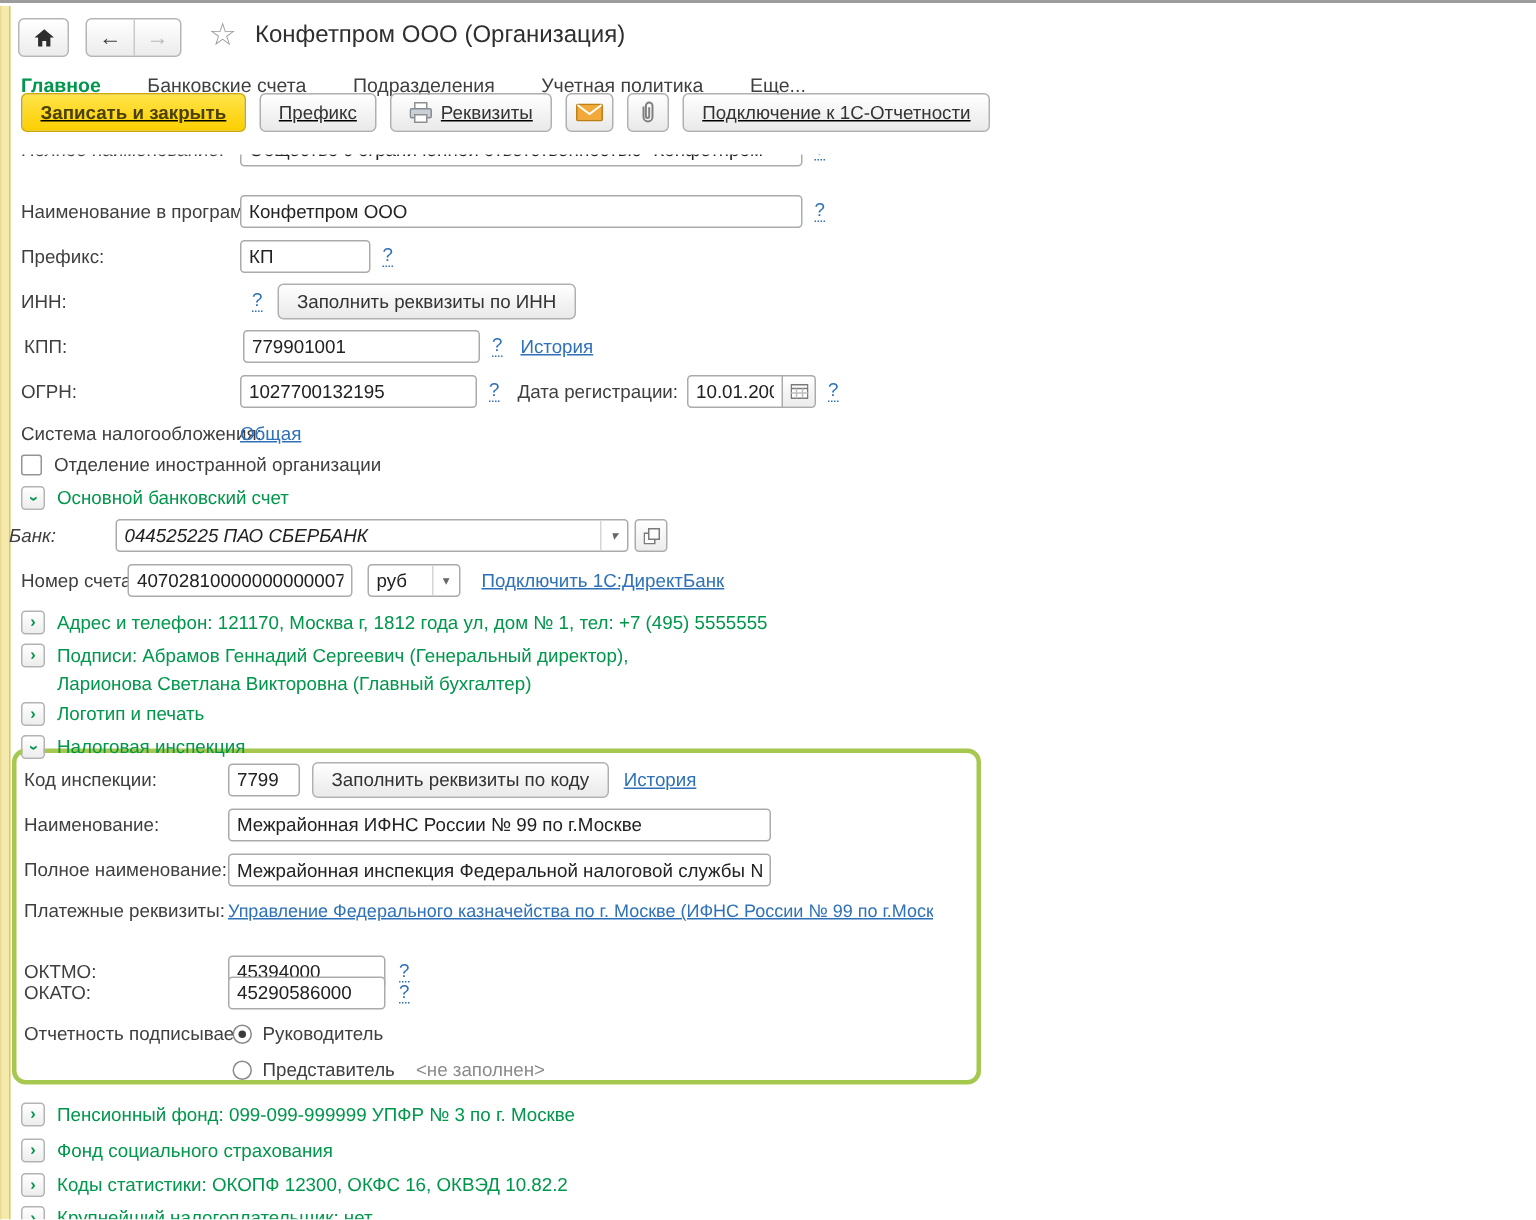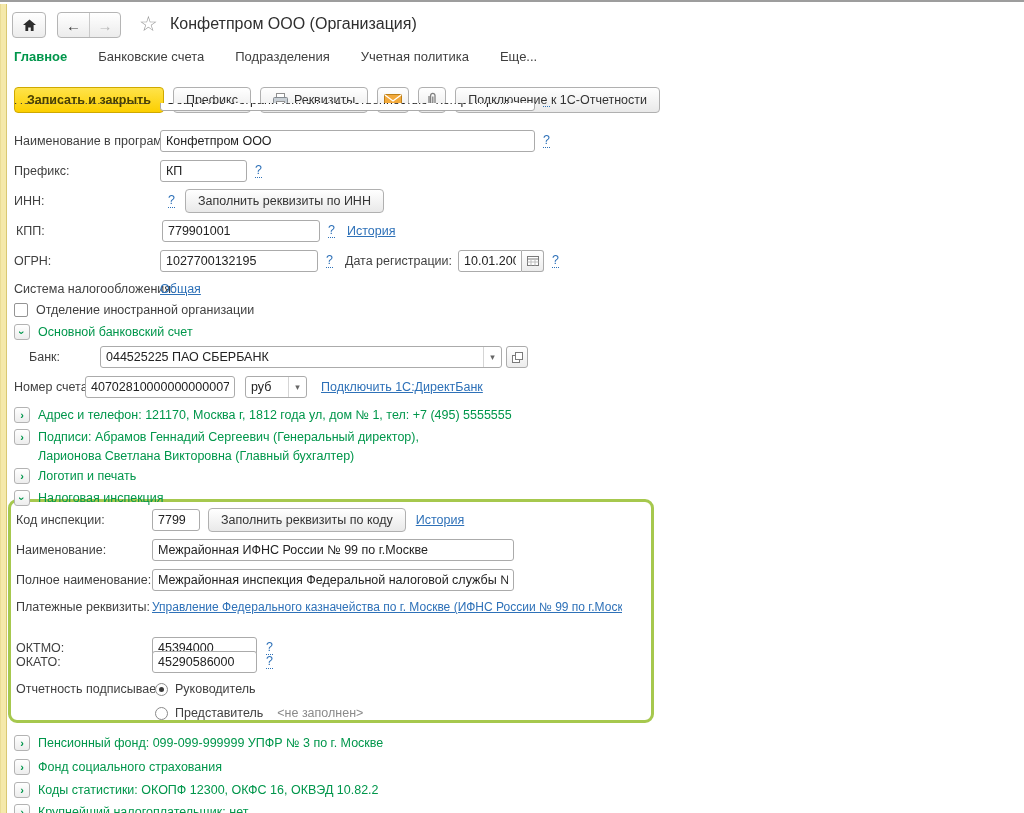--- a/index.html
+++ b/index.html
@@ -11,21 +11,21 @@
   
   .navbtn { position:absolute; height:26px; border:1px solid #b5b5b5; border-radius:4px;
             background:linear-gradient(#ffffff,#ececec); display:flex; align-items:center; justify-content:center; }
   .star { position:absolute; font-size:21px; color:#9a9a9a; line-height:1; }
   .title { position:absolute; font-size:16px; color:#2f2f2f; white-space:nowrap; }
   
   .tabs { position:absolute; left:14px; top:47px; display:flex; gap:31px; font-size:13px; color:#3f3f3f; }
   .tab { cursor:default; white-space:nowrap; }
   .tab.active { color:#00964b; font-weight:bold; }
   
-  .toolbar { position:absolute; left:14px; top:85px; display:flex; gap:9px; align-items:center; }
+  .toolbar { position:absolute; left:14px; top:60px; display:flex; gap:9px; align-items:center;text-decoration:underline; }
   .btn { display:inline-flex; align-items:center; justify-content:center; gap:6px; height:26px; padding:0 12px;
          border:1px solid #b0b0b0; border-radius:4px; background:linear-gradient(#ffffff,#e9e9e9);
          font-size:12.5px; color:#333; white-space:nowrap; }
   .btn.primary { background:linear-gradient(#ffe34a,#fccf00); border-color:#cfa900; color:#4a4000; font-weight:bold; }
   .btn.iconbtn { padding:0 6px; }
   
   .form { position:absolute; left:0; right:0; top:101px; bottom:0; overflow:hidden; }
   .row { position:absolute; display:flex; align-items:center; height:22px; }
   .lbl { color:#3f3f3f; font-size:12.5px; white-space:nowrap; }
   .inp { height:22px; border:1px solid #ababab; border-radius:3px; padding:0 5px; font-family:"Liberation Sans",sans-serif;
@@ -168,23 +168,23 @@
       <span class="lbl">Отделение иностранной организации</span>
     </div>
 
     <div class="row" style="left:14px; top:220px; height:18px; width:700px;">
       <span class="chv open">
           <span>›</span>
         </span>
       <span class="grn">Основной банковский счет</span>
     </div>
 
-    <div class="row" style="left:29px; top:243px; width:800px;">
+    <div class="row" style="left:6px; top:243px; width:800px;font-style:italic;">
       <span class="lbl" style="width:71px;">Банк:</span>
-      <span class="combo" style="width:402px;">
+      <span class="combo" style="width:342px;">
         <span class="val">044525225 ПАО СБЕРБАНК</span>
         <span class="arr">
             <span>▾</span>
           </span>
       </span>
       <span class="sqbtn" style="margin-left:4px;">
         <svg width="11" height="11" viewBox="0 0 11 11">
           <rect x="0.5" y="3.5" width="7" height="7" fill="#fff" stroke="#7a7a7a"></rect>
           <rect x="3.5" y="0.5" width="7" height="7" fill="#fff" stroke="#7a7a7a"></rect>
         </svg>

